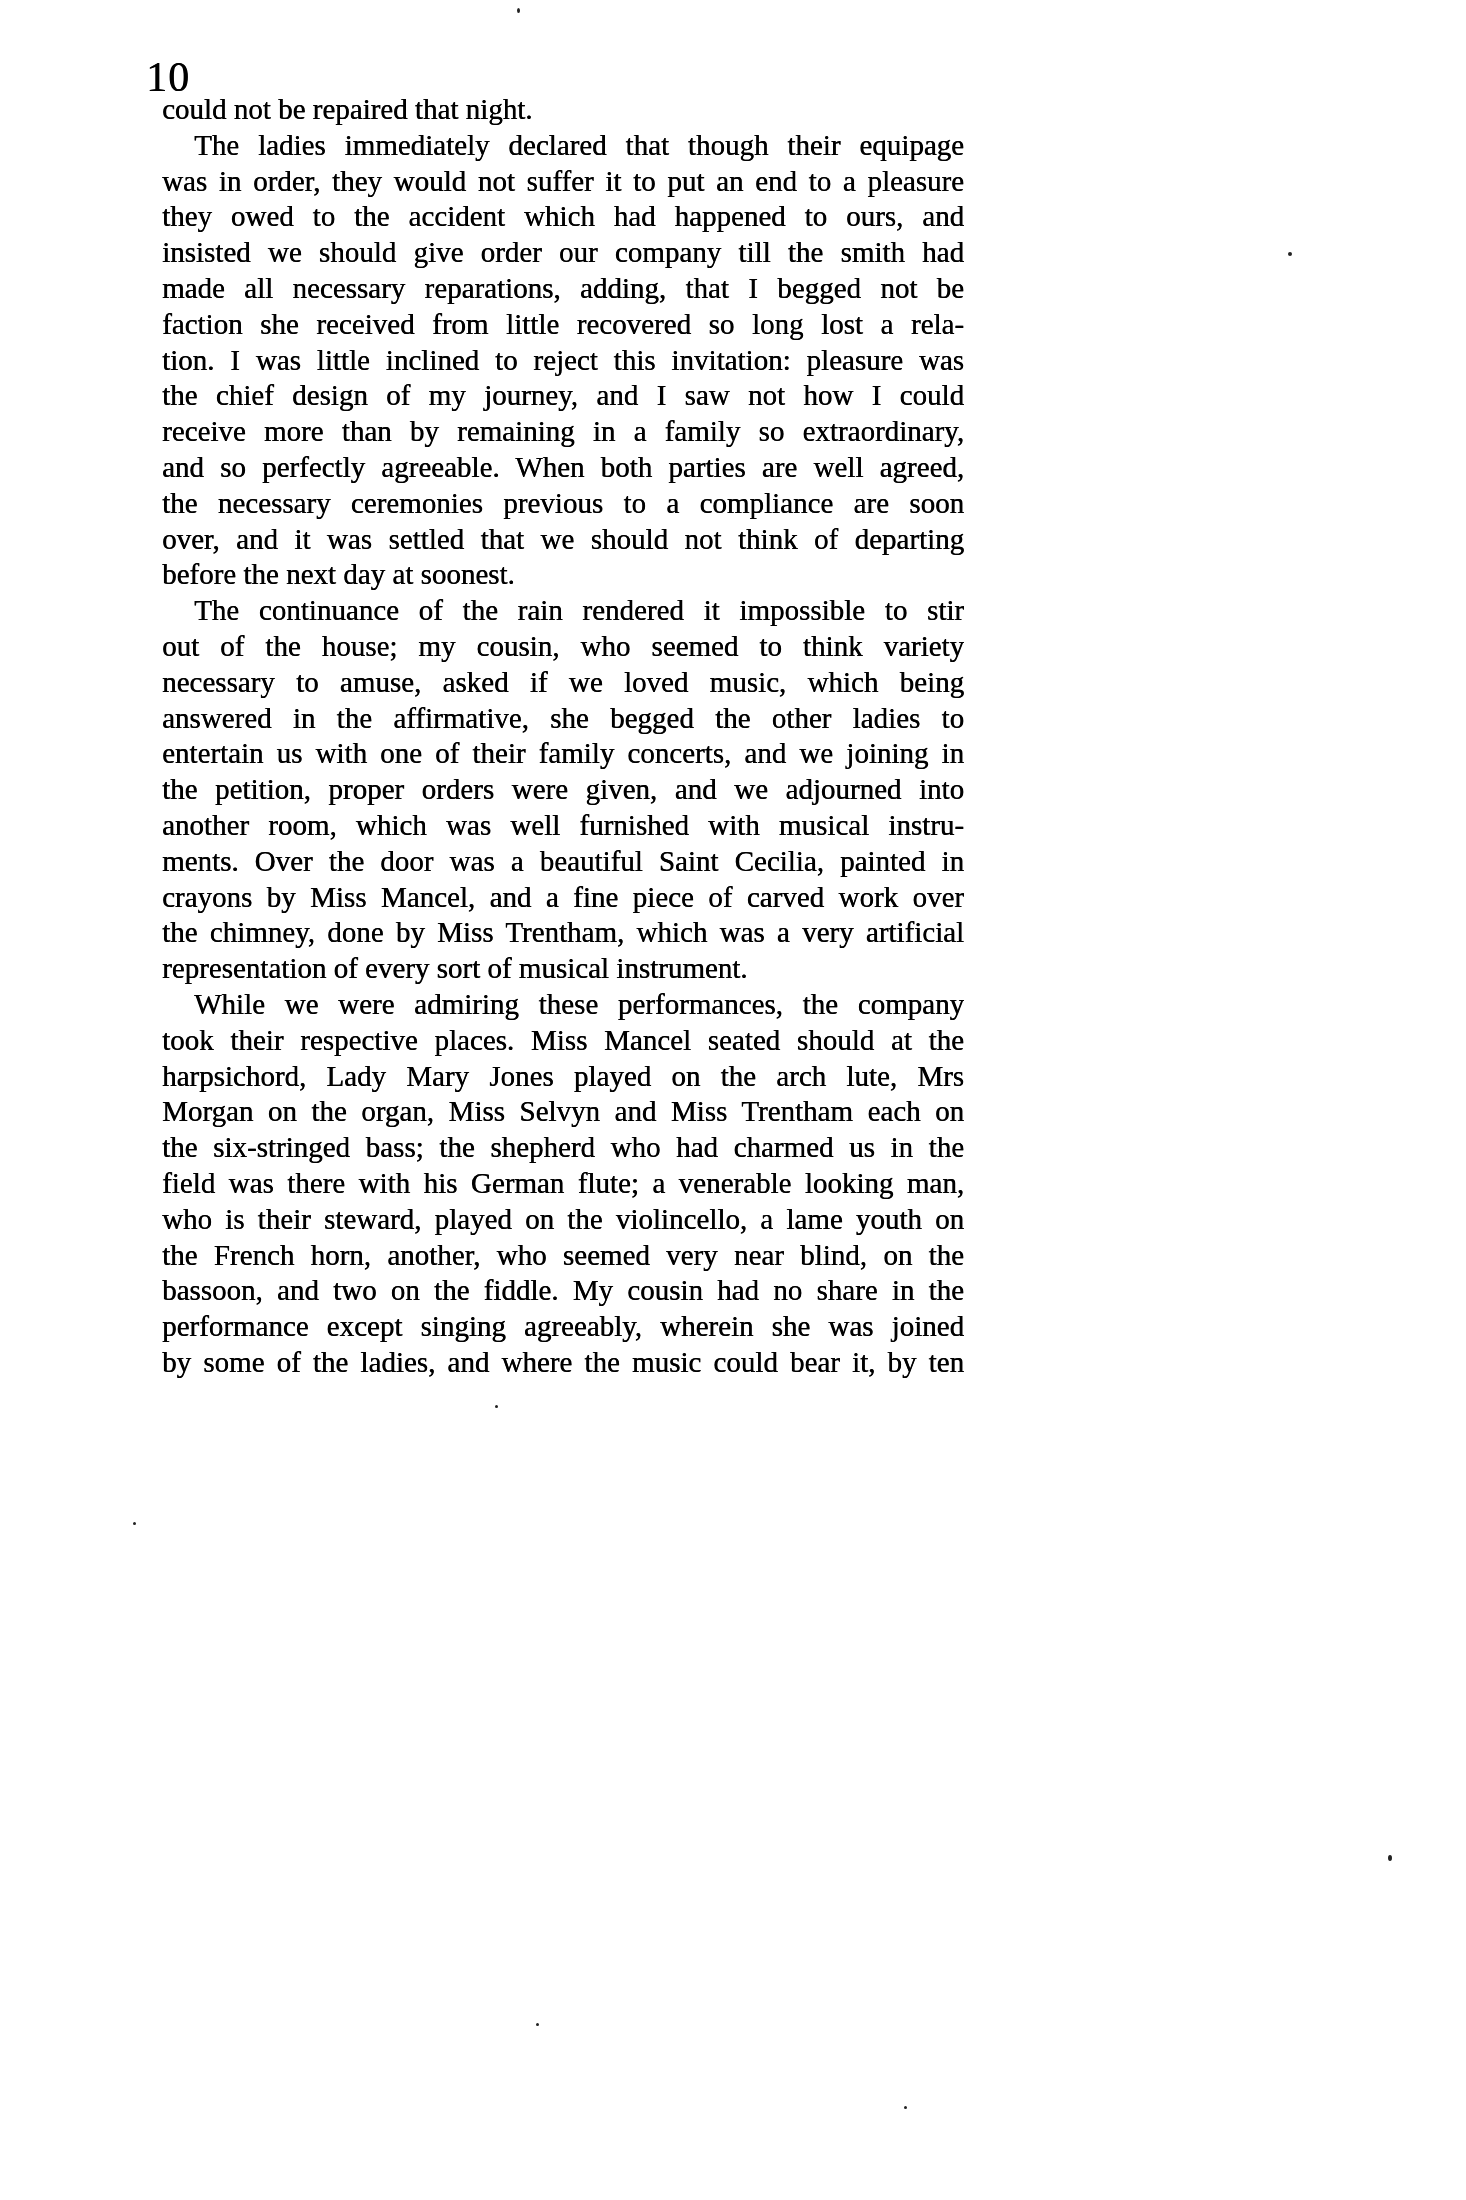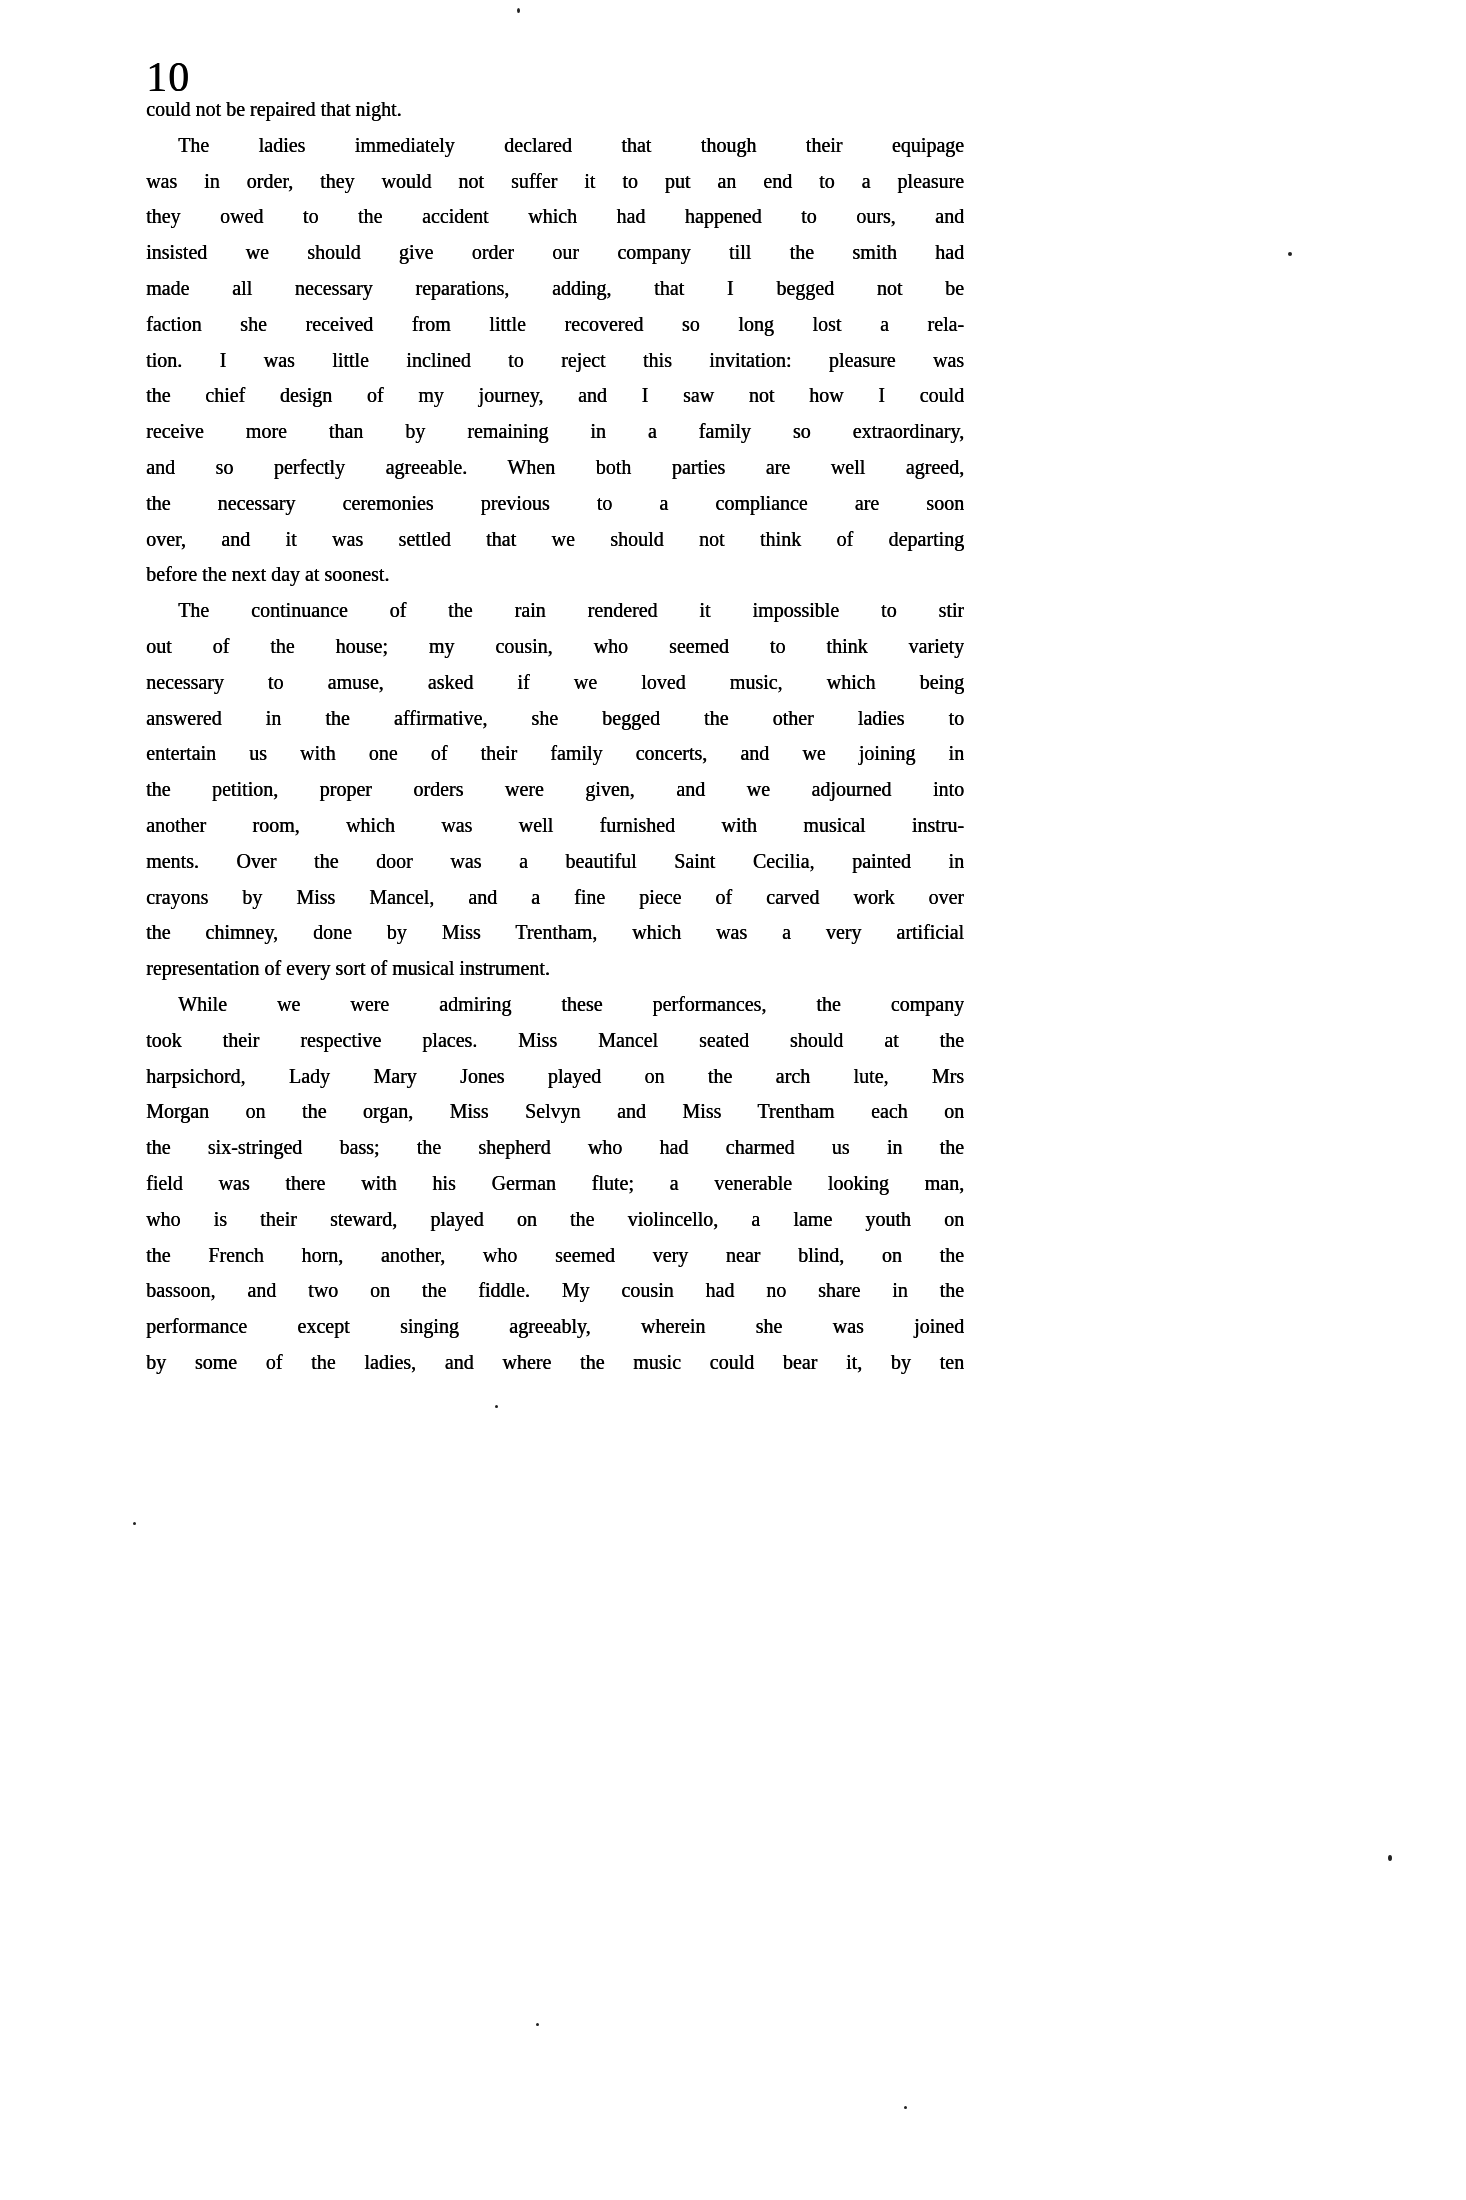--- a/index.html
+++ b/index.html
@@ -28,26 +28,27 @@
   }
   .text-block {
     position: absolute;
     left: 146px;
     top: 92px;
     width: 818px;
   }
   .line {
     height: 35.8px;
     line-height: 35.8px;
-    font-size: 20px;
+    font-size: 29px;
     text-align: justify;
     text-align-last: justify;
     white-space: normal;
     overflow: hidden;
     text-shadow: 0.4px 0 0 #000;
+    margin-left: 16px;
   }
   .line.indent {
     text-indent: 32px;
   }
   .line.end {
     text-align-last: left;
   }
   
   .speck {
     position: absolute;

